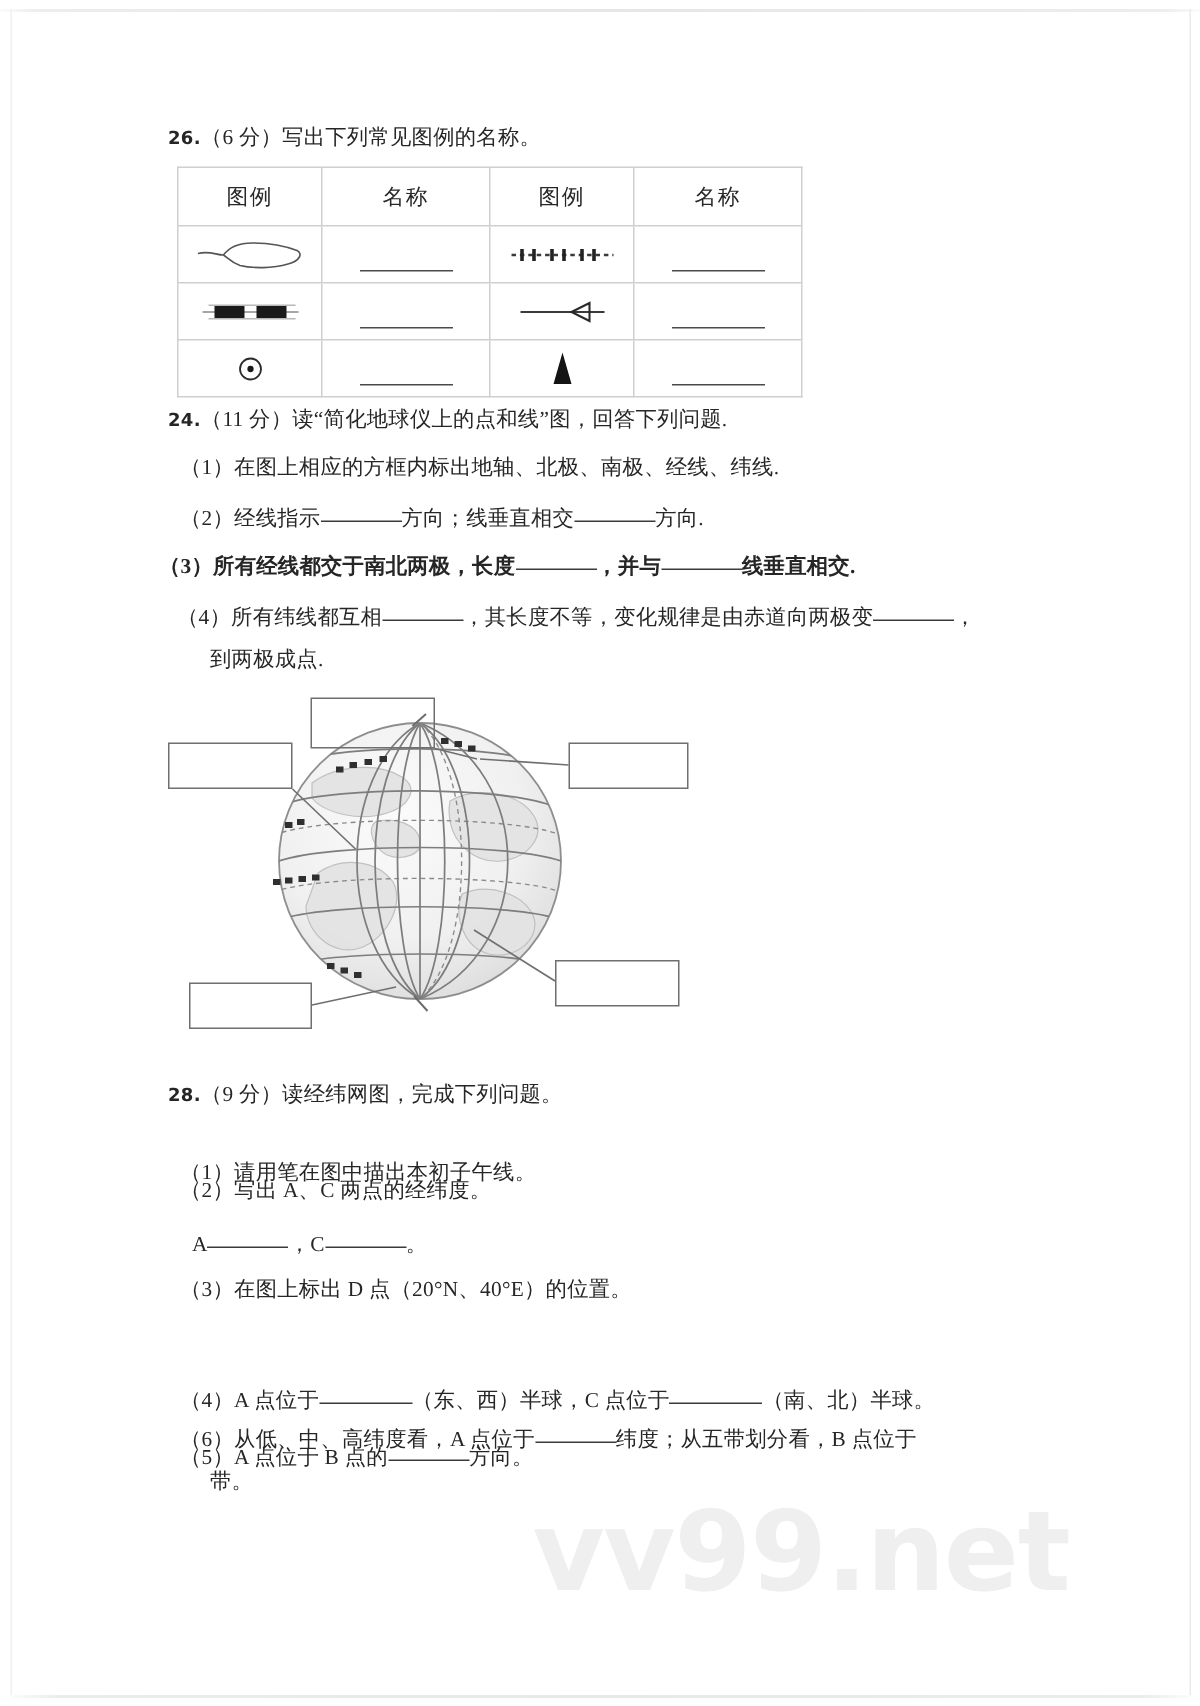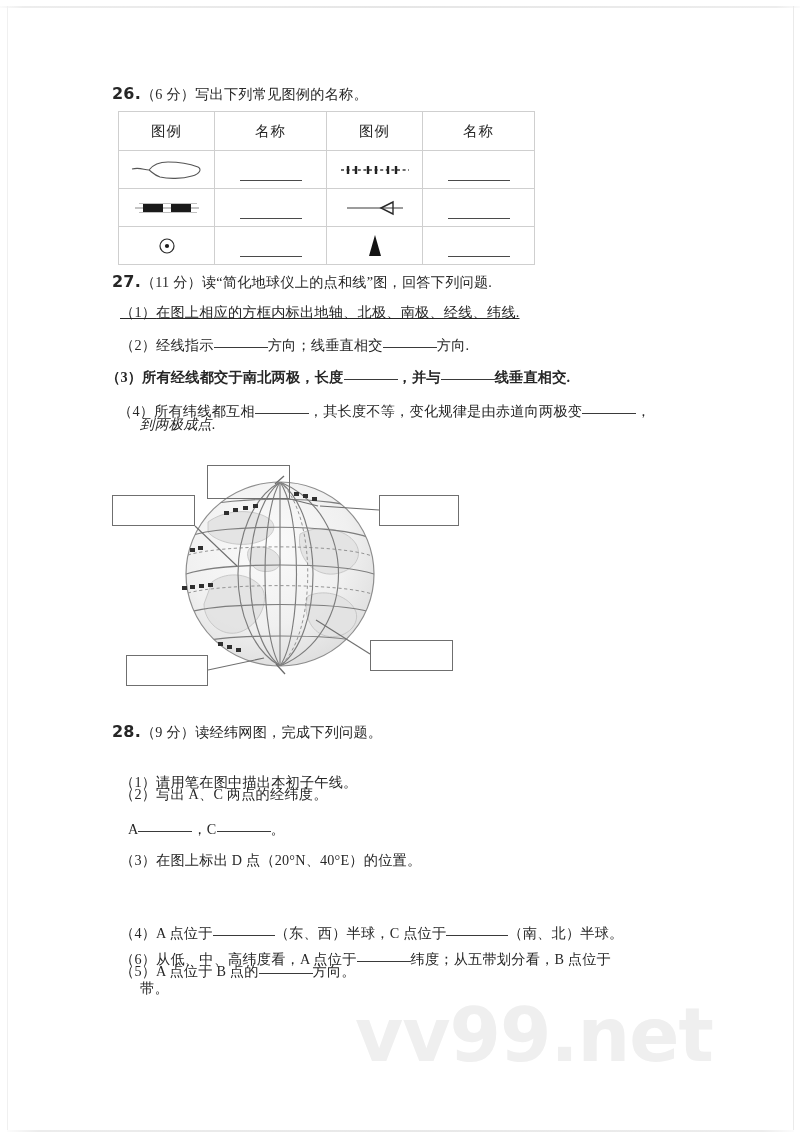--- a/index.html
+++ b/index.html
@@ -69,21 +69,21 @@
   .q-head {
     position: absolute;
     font-size: 14.2px;
     line-height: 1.2;
     letter-spacing: 0.2px;
     white-space: nowrap;
   }
   .q-head .num {
     font-family: "DejaVu Sans", sans-serif;
     font-weight: bold;
-    font-size: 16px;
+    font-size: 12px;
   }
   .q-line {
     position: absolute;
     font-size: 14.2px;
     line-height: 1.2;
     letter-spacing: 0.2px;
     white-space: nowrap;
   }
   .blank {
     display: inline-block;
@@ -258,40 +258,40 @@
                 <path d="M15 3 L21 24 L9 24 Z" fill="#141414"></path>
               </svg>
             </div>
           </td>
           <td><span class="ans-rule"></span></td>
         </tr>
       </tbody>
     </table>
 
     <div class="q-head" style="left:112px; top:272px;">
-      <span class="num">27</span><span class="num">.</span><span>（11 分）</span><span>读“简化地球仪上的点和线”图，回答下列问题.</span>
-    </div>
-
-    <div class="q-line" style="left:120px; top:304px;text-decoration:underline;">
+      <span class="num">24</span><span class="num">.</span><span>（11 分）</span><span>读“简化地球仪上的点和线”图，回答下列问题.</span>
+    </div>
+
+    <div class="q-line" style="left:120px; top:304px;">
       <span>（1）</span><span>在图上相应的方框内标出地轴、北极、南极、经线、纬线.</span>
     </div>
 
     <div class="q-line" style="left:120px; top:334px;">
       <span>（2）</span><span>经线指示</span><span class="blank b-md"></span><span>方向；线垂直相交</span><span class="blank b-md"></span><span>方向.</span>
     </div>
 
     <div class="q-line" style="left:106px; top:366px;font-weight:bold;">
       <span>（3）</span><span>所有经线都交于南北两极，长度</span><span class="blank b-md"></span><span>，并与</span><span class="blank b-md"></span><span>线垂直相交.</span>
     </div>
 
     <div class="q-line" style="left:118px; top:400px;">
       <span>（4）</span><span>所有纬线都互相</span><span class="blank b-md"></span><span>，其长度不等，变化规律是由赤道向两极变</span><span class="blank b-md"></span><span>，</span>
     </div>
 
-    <div class="q-line" style="left:140px; top:416px;font-style:italic;">
+    <div class="q-line" style="left:140px; top:432px;">
       <span>到两极成点.</span>
     </div>
 
     <div class="figure">
 
       <svg width="360" height="222" viewBox="0 0 360 222">
         <defs>
           <radialGradient id="gsphere" cx="42%" cy="34%" r="72%">
             <stop offset="0%" stop-color="#fbfbfb"></stop>
             <stop offset="62%" stop-color="#f0f0f0"></stop>

